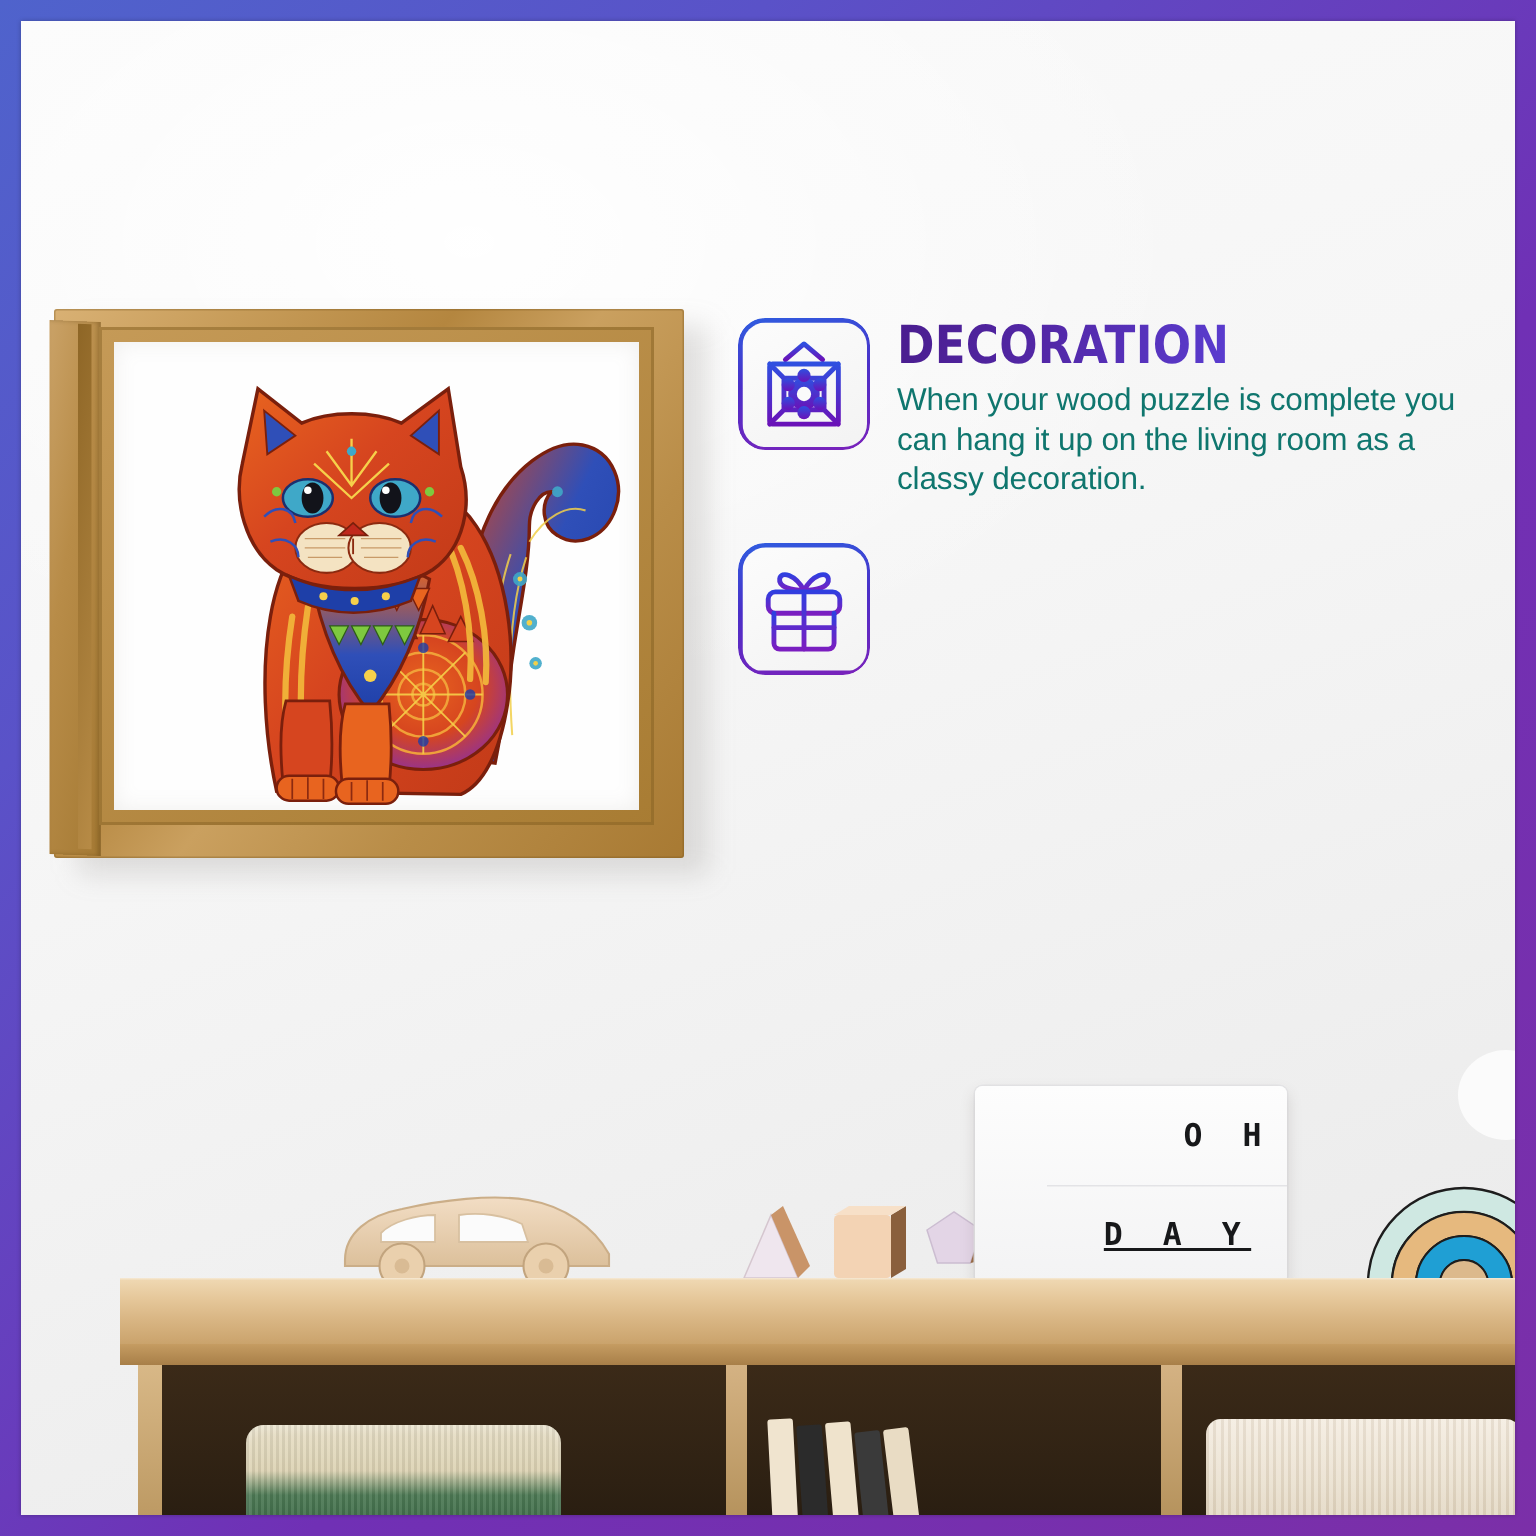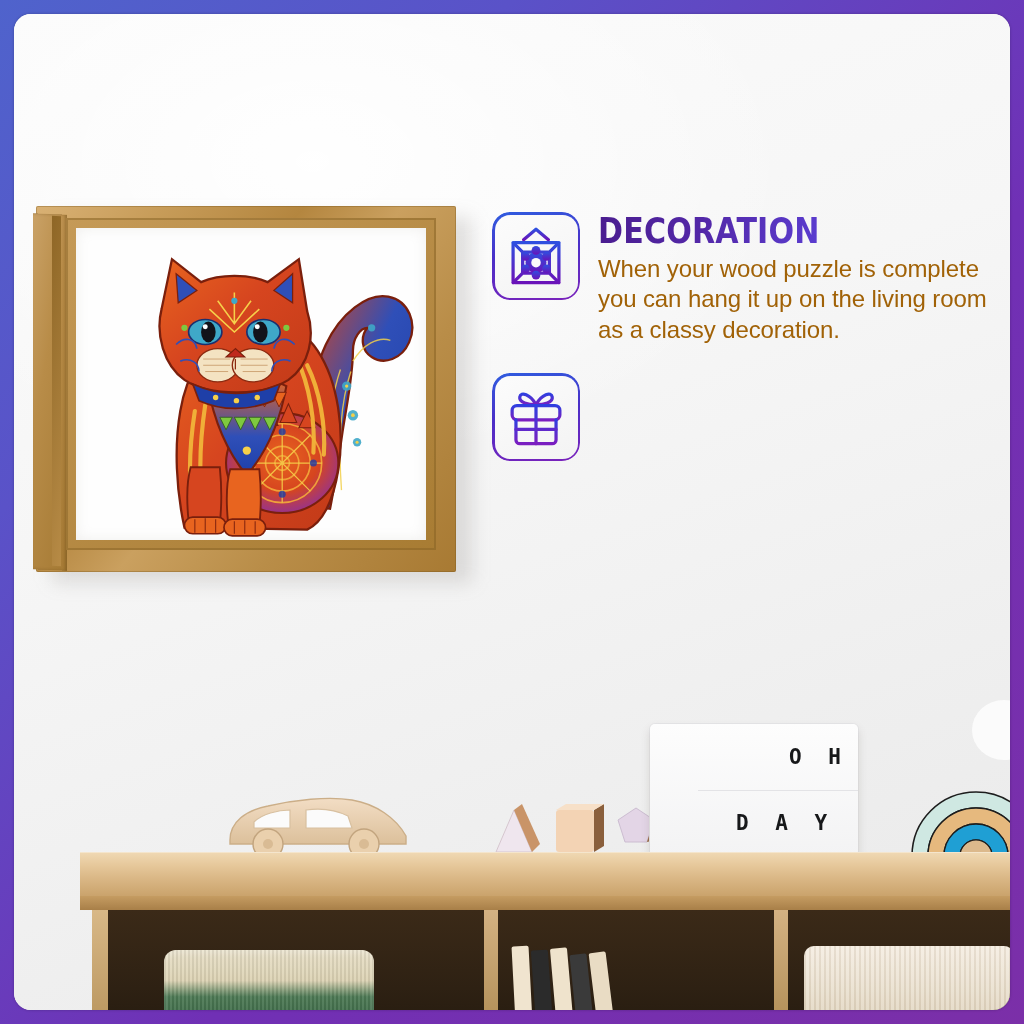--- a/index.html
+++ b/index.html
@@ -8,21 +8,20 @@
     font-family:"Liberation Sans", sans-serif;
     background:linear-gradient(135deg,#4f63cc 0%,#5a52c8 25%,#7030b5 60%,#7b2fa8 100%);
     position:relative;
   }
 
   
   #stage {
     position:absolute; left:14px; top:14px; width:996px; height:996px;
     background:#f2f2f2; overflow:hidden;
     box-shadow:0 0 3px rgba(0,0,0,.25);
-    border-radius:17px;
   }
 
   
   .wall {
     position:absolute; left:0; top:0; width:100%; height:100%;
     background:linear-gradient(160deg,#fbfbfb 0%,#f6f6f6 40%,#efefef 72%,#e9e9e9 100%);
   }
   .wall-shade {
     position:absolute; left:0; top:0; width:100%; height:74%;
     background:radial-gradient(ellipse 70% 60% at 30% 20%,rgba(255,255,255,.95) 0%,rgba(245,245,245,0) 70%);
@@ -89,21 +88,21 @@
   .ftext { flex:1 1 auto; padding-top:2px; }
   .ftitle {
     font-size:35px; font-weight:700; letter-spacing:.2px; line-height:1;
     font-family:"DejaVu Sans", sans-serif;
     transform:scaleX(.86); transform-origin:left center;
     background:linear-gradient(100deg,#4a1d8f 0%,#5328a8 30%,#5b3fd4 68%,#4b2fbe 100%);
     -webkit-background-clip:text; background-clip:text; color:transparent;
     margin-bottom:5px;
   }
   .fbody {
-    font-size:24px; line-height:1.27; color:#a16207; font-weight:400;
+    font-size:21px; line-height:1.27; color:#0f766e; font-weight:400;
     letter-spacing:-.1px;
   }
 
   
   .console { position:absolute; left:0; bottom:0; width:100%; height:300px; }
   .shelf-top {
     position:absolute; left:66px; top:142px; right:-10px; height:44px;
     background:linear-gradient(180deg,#f0d9b4 0%,#e6c89b 30%,#d9b684 62%,#caa36c 100%);
     box-shadow:0 1px 0 rgba(255,255,255,.35) inset;
   }
@@ -153,21 +152,21 @@
   }
   .lb-row {
     flex:1 1 0; display:flex; align-items:center;
     border-bottom:1px solid #e3e3e6; padding:0 10px;
     font-family:"DejaVu Sans Mono", monospace;
     font-size:21px; font-weight:700; color:#17181a; letter-spacing:7px;margin-left:48px;
   }
   .lb-row:last-child { border-bottom:none; }
   .lb-r1 { justify-content:flex-end; }
   .lb-r2 { justify-content:center; }
-  .lb-r3 { justify-content:center; padding-left:24px; }
+  .lb-r3 { justify-content:center; padding-left:24px;text-decoration:underline; }
   .rainbow { position:absolute; left:896px; top:46px; width:132px; height:102px; }
   .plush { position:absolute; left:950px; top:-14px; width:84px; height:86px; }
 </style>
 </head>
 <body>
 
 <div id="stage">
 
   <div class="wall"></div>
   <div class="wall-shade"></div>

